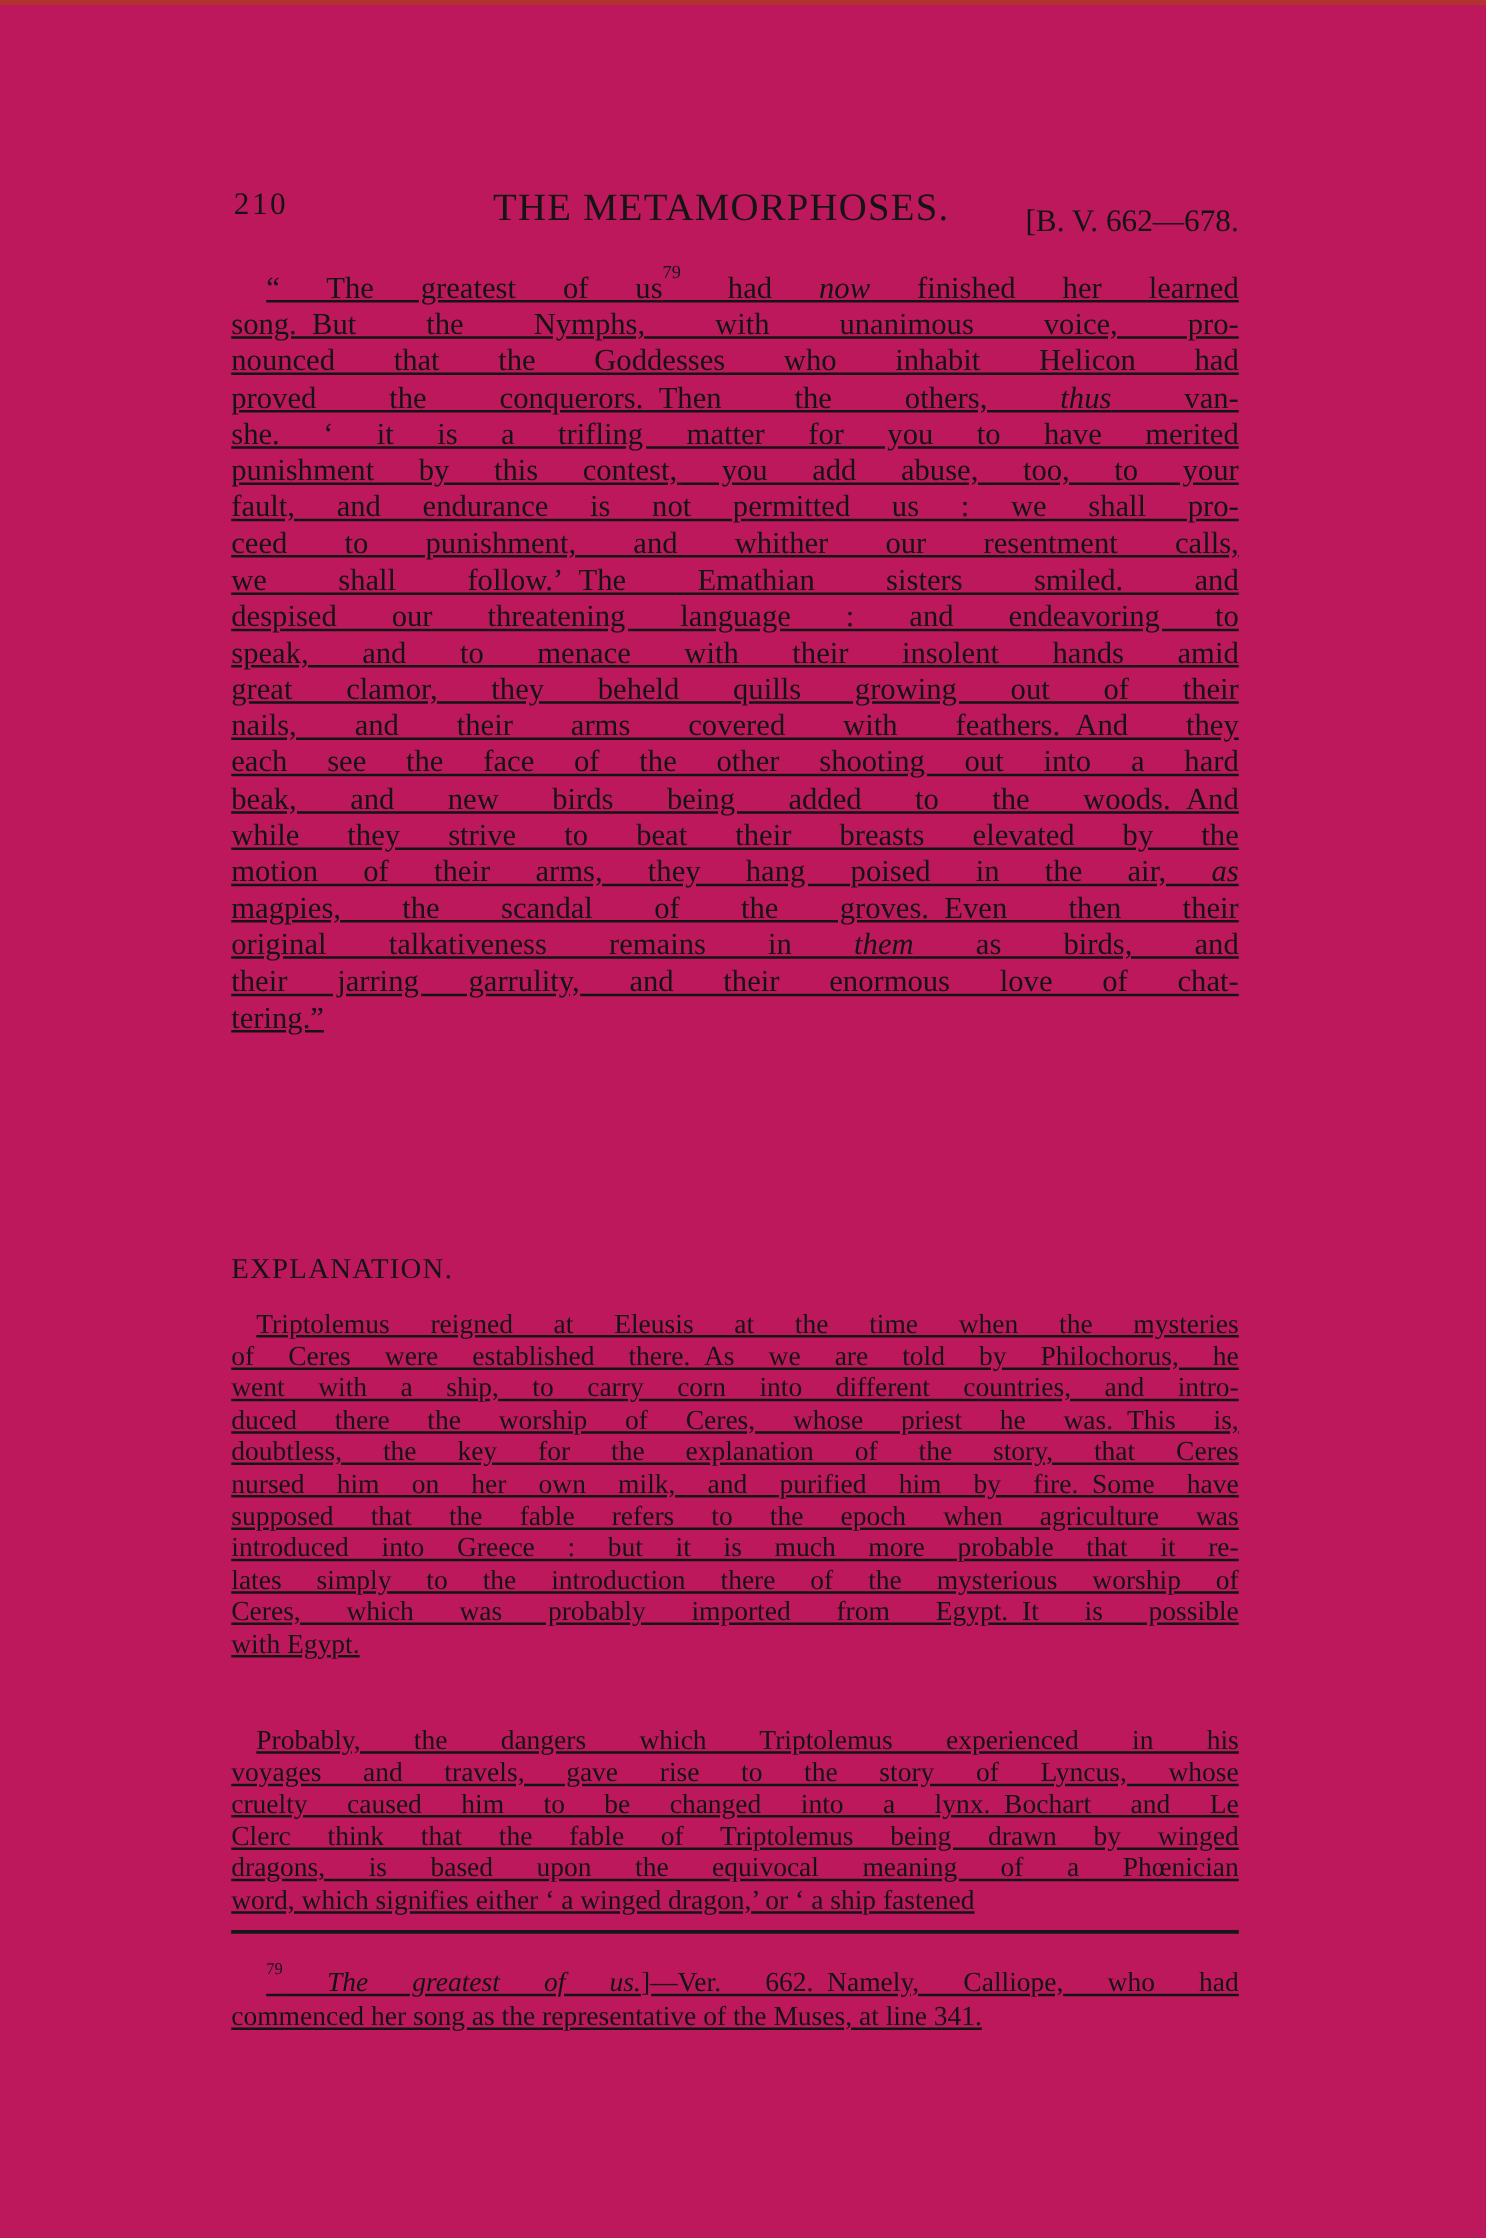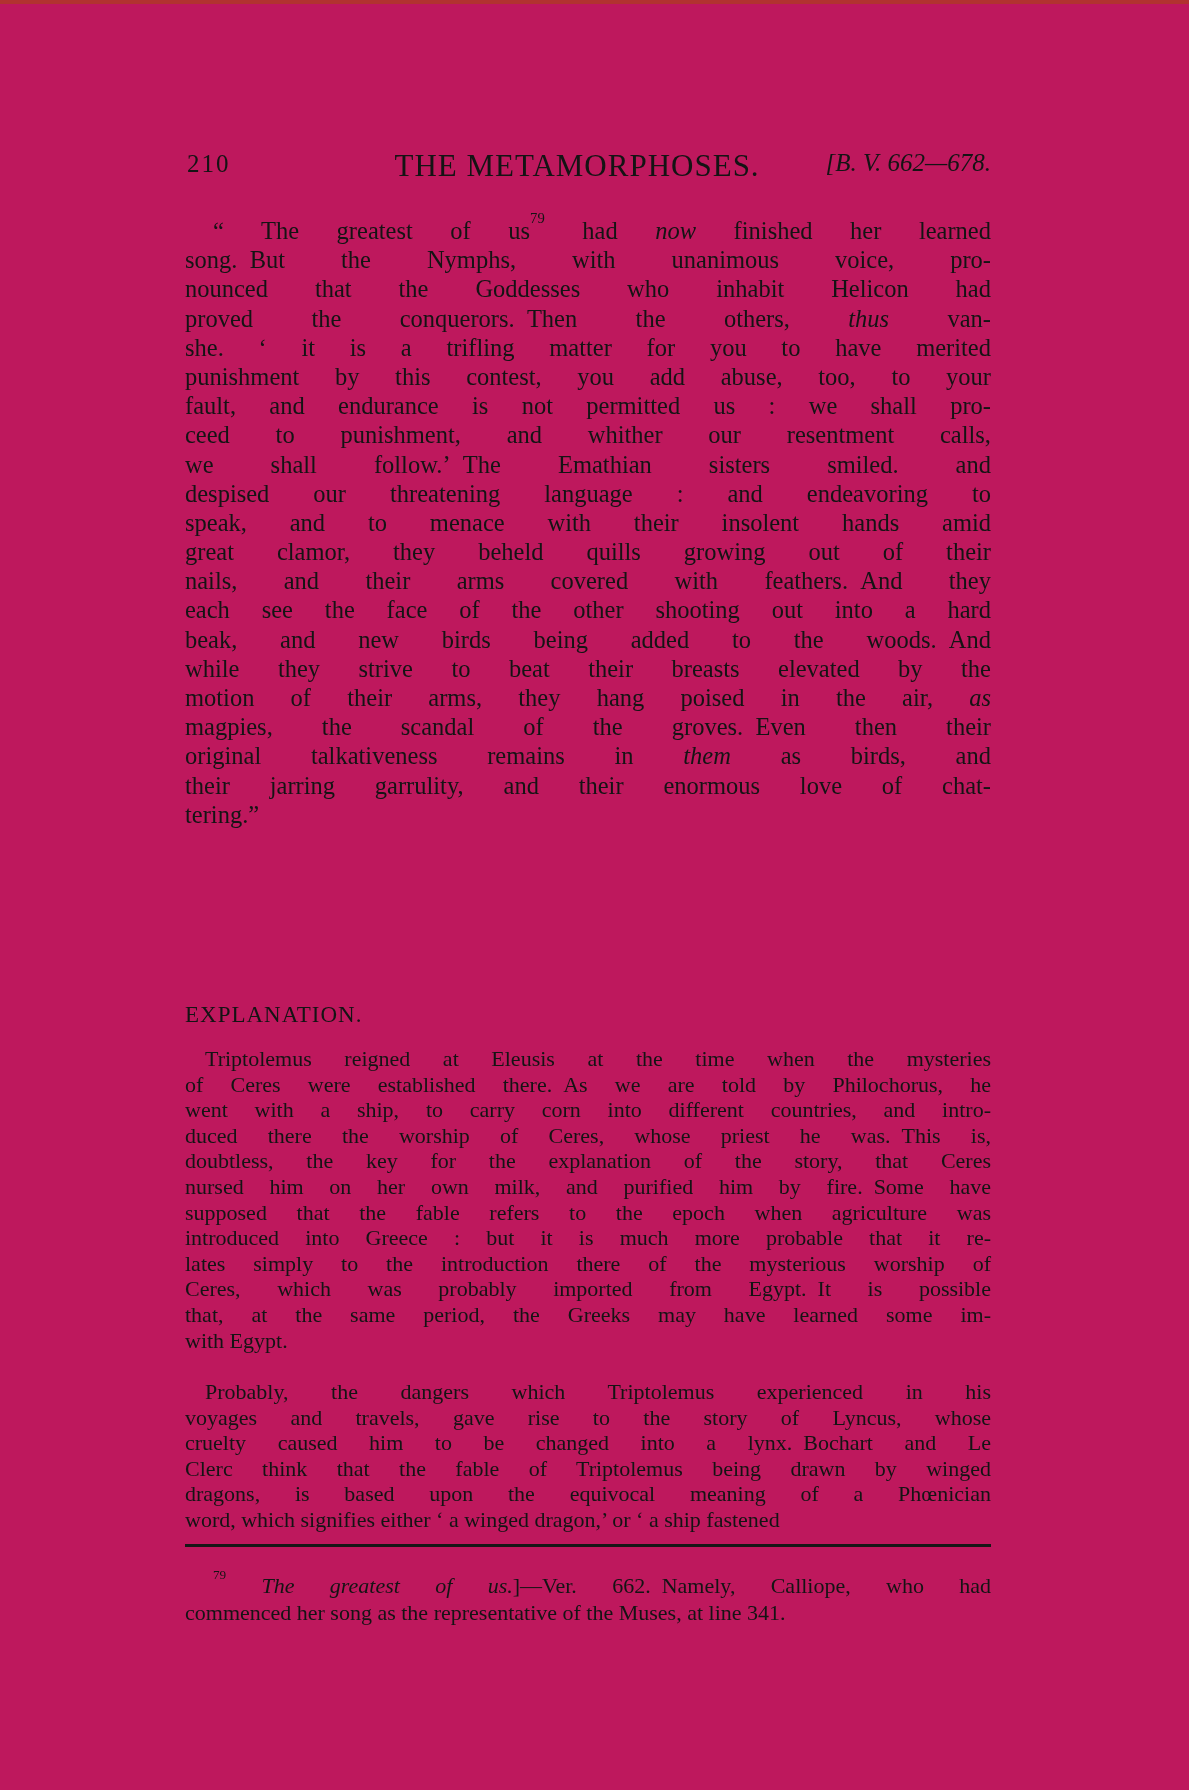--- a/index.html
+++ b/index.html
@@ -17,27 +17,28 @@
   }
   .pagenum {
     position:absolute; left:2px; top:2px;
     font-size:25px; letter-spacing:2px;
   }
   .running-title {
     position:absolute; left:50%; transform:translateX(-53%); top:0;
     font-size:31px; letter-spacing:1px; white-space:nowrap;
   }
   .verse-ref {
-    position:absolute; right:0; top:1px;
-    font-size:25px; white-space:nowrap;font-style:italic;
+    position:absolute; right:0; top:16px;
+    font-size:25px; white-space:nowrap;
   }
   .lines { position:absolute; left:185px; width:806px; }
   .tline {
     text-align:justify; text-align-last:justify;
     white-space:nowrap; 
+    text-decoration:underline;
   }
   .tline.last { text-align-last:left; }
   .lines .tline:first-child { text-indent:var(--indent,24px); }
 
   .body-para { top:216px; --indent:28px; }
   .body-para .tline { font-size:24.5px; height:29.2px; line-height:29.2px; }
 
   .expl-heading {
     position:absolute; top:1002px; left:185px; width:806px;
     text-align:left; font-size:23px; letter-spacing:1px;
@@ -98,21 +99,20 @@
       <div class="tline"><span>Triptolemus reigned at Eleusis at the time when the mysteries</span></div>
       <div class="tline"><span>of Ceres were established there. As we are told by Philochorus, he</span></div>
       <div class="tline"><span>went with a ship, to carry corn into different countries, and intro-</span></div>
       <div class="tline"><span>duced there the worship of Ceres, whose priest he was. This is,</span></div>
       <div class="tline"><span>doubtless, the key for the explanation of the story, that Ceres</span></div>
       <div class="tline"><span>nursed him on her own milk, and purified him by fire. Some have</span></div>
       <div class="tline"><span>supposed that the fable refers to the epoch when agriculture was</span></div>
       <div class="tline"><span>introduced into Greece : but it is much more probable that it re-</span></div>
       <div class="tline"><span>lates simply to the introduction there of the mysterious worship of</span></div>
       <div class="tline"><span>Ceres, which was probably imported from Egypt. It is possible</span></div>
-      <div class="tline"><span>that, at the same period, the Greeks may have learned some im-</span></div>
       <div class="tline last"><span>with Egypt.</span></div>
     </div>
 
   <div class="lines expl-para expl-2">
       <div class="tline"><span>Probably, the dangers which Triptolemus experienced in his</span></div>
       <div class="tline"><span>voyages and travels, gave rise to the story of Lyncus, whose</span></div>
       <div class="tline"><span>cruelty caused him to be changed into a lynx. Bochart and Le</span></div>
       <div class="tline"><span>Clerc think that the fable of Triptolemus being drawn by winged</span></div>
       <div class="tline"><span>dragons, is based upon the equivocal meaning of a Phœnician</span></div>
       <div class="tline last"><span>word, which signifies either ‘ a winged dragon,’ or ‘ a ship fastened</span></div>

